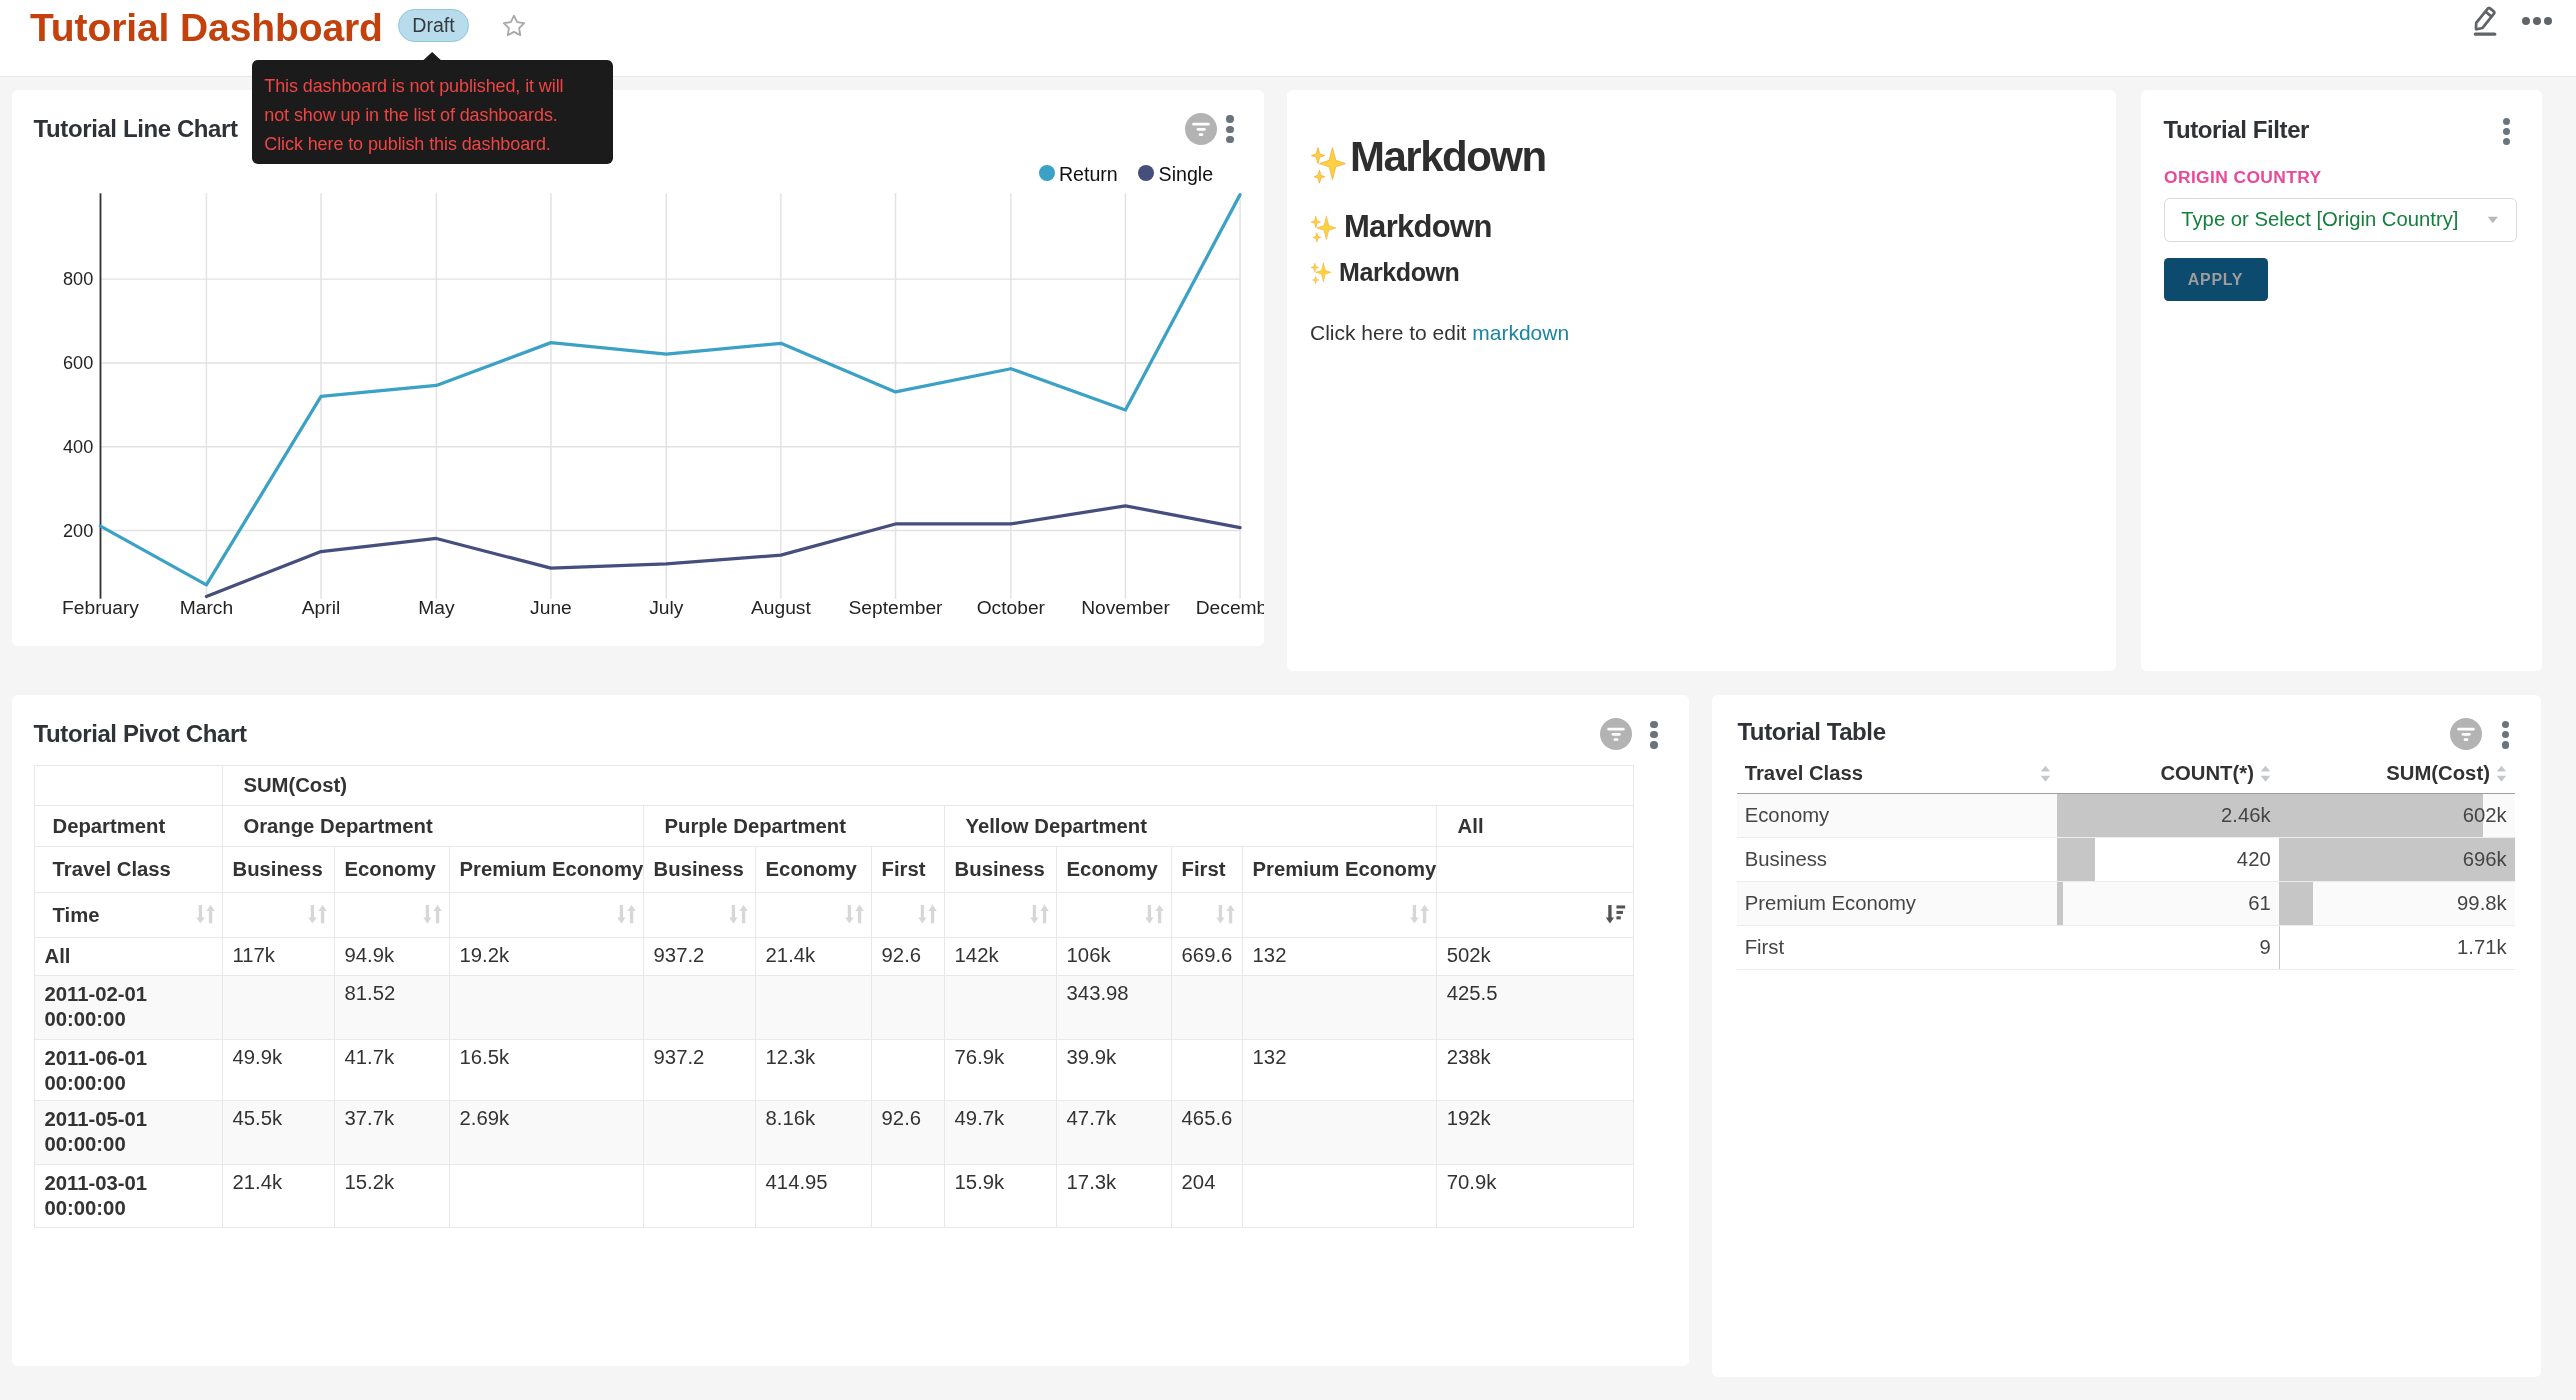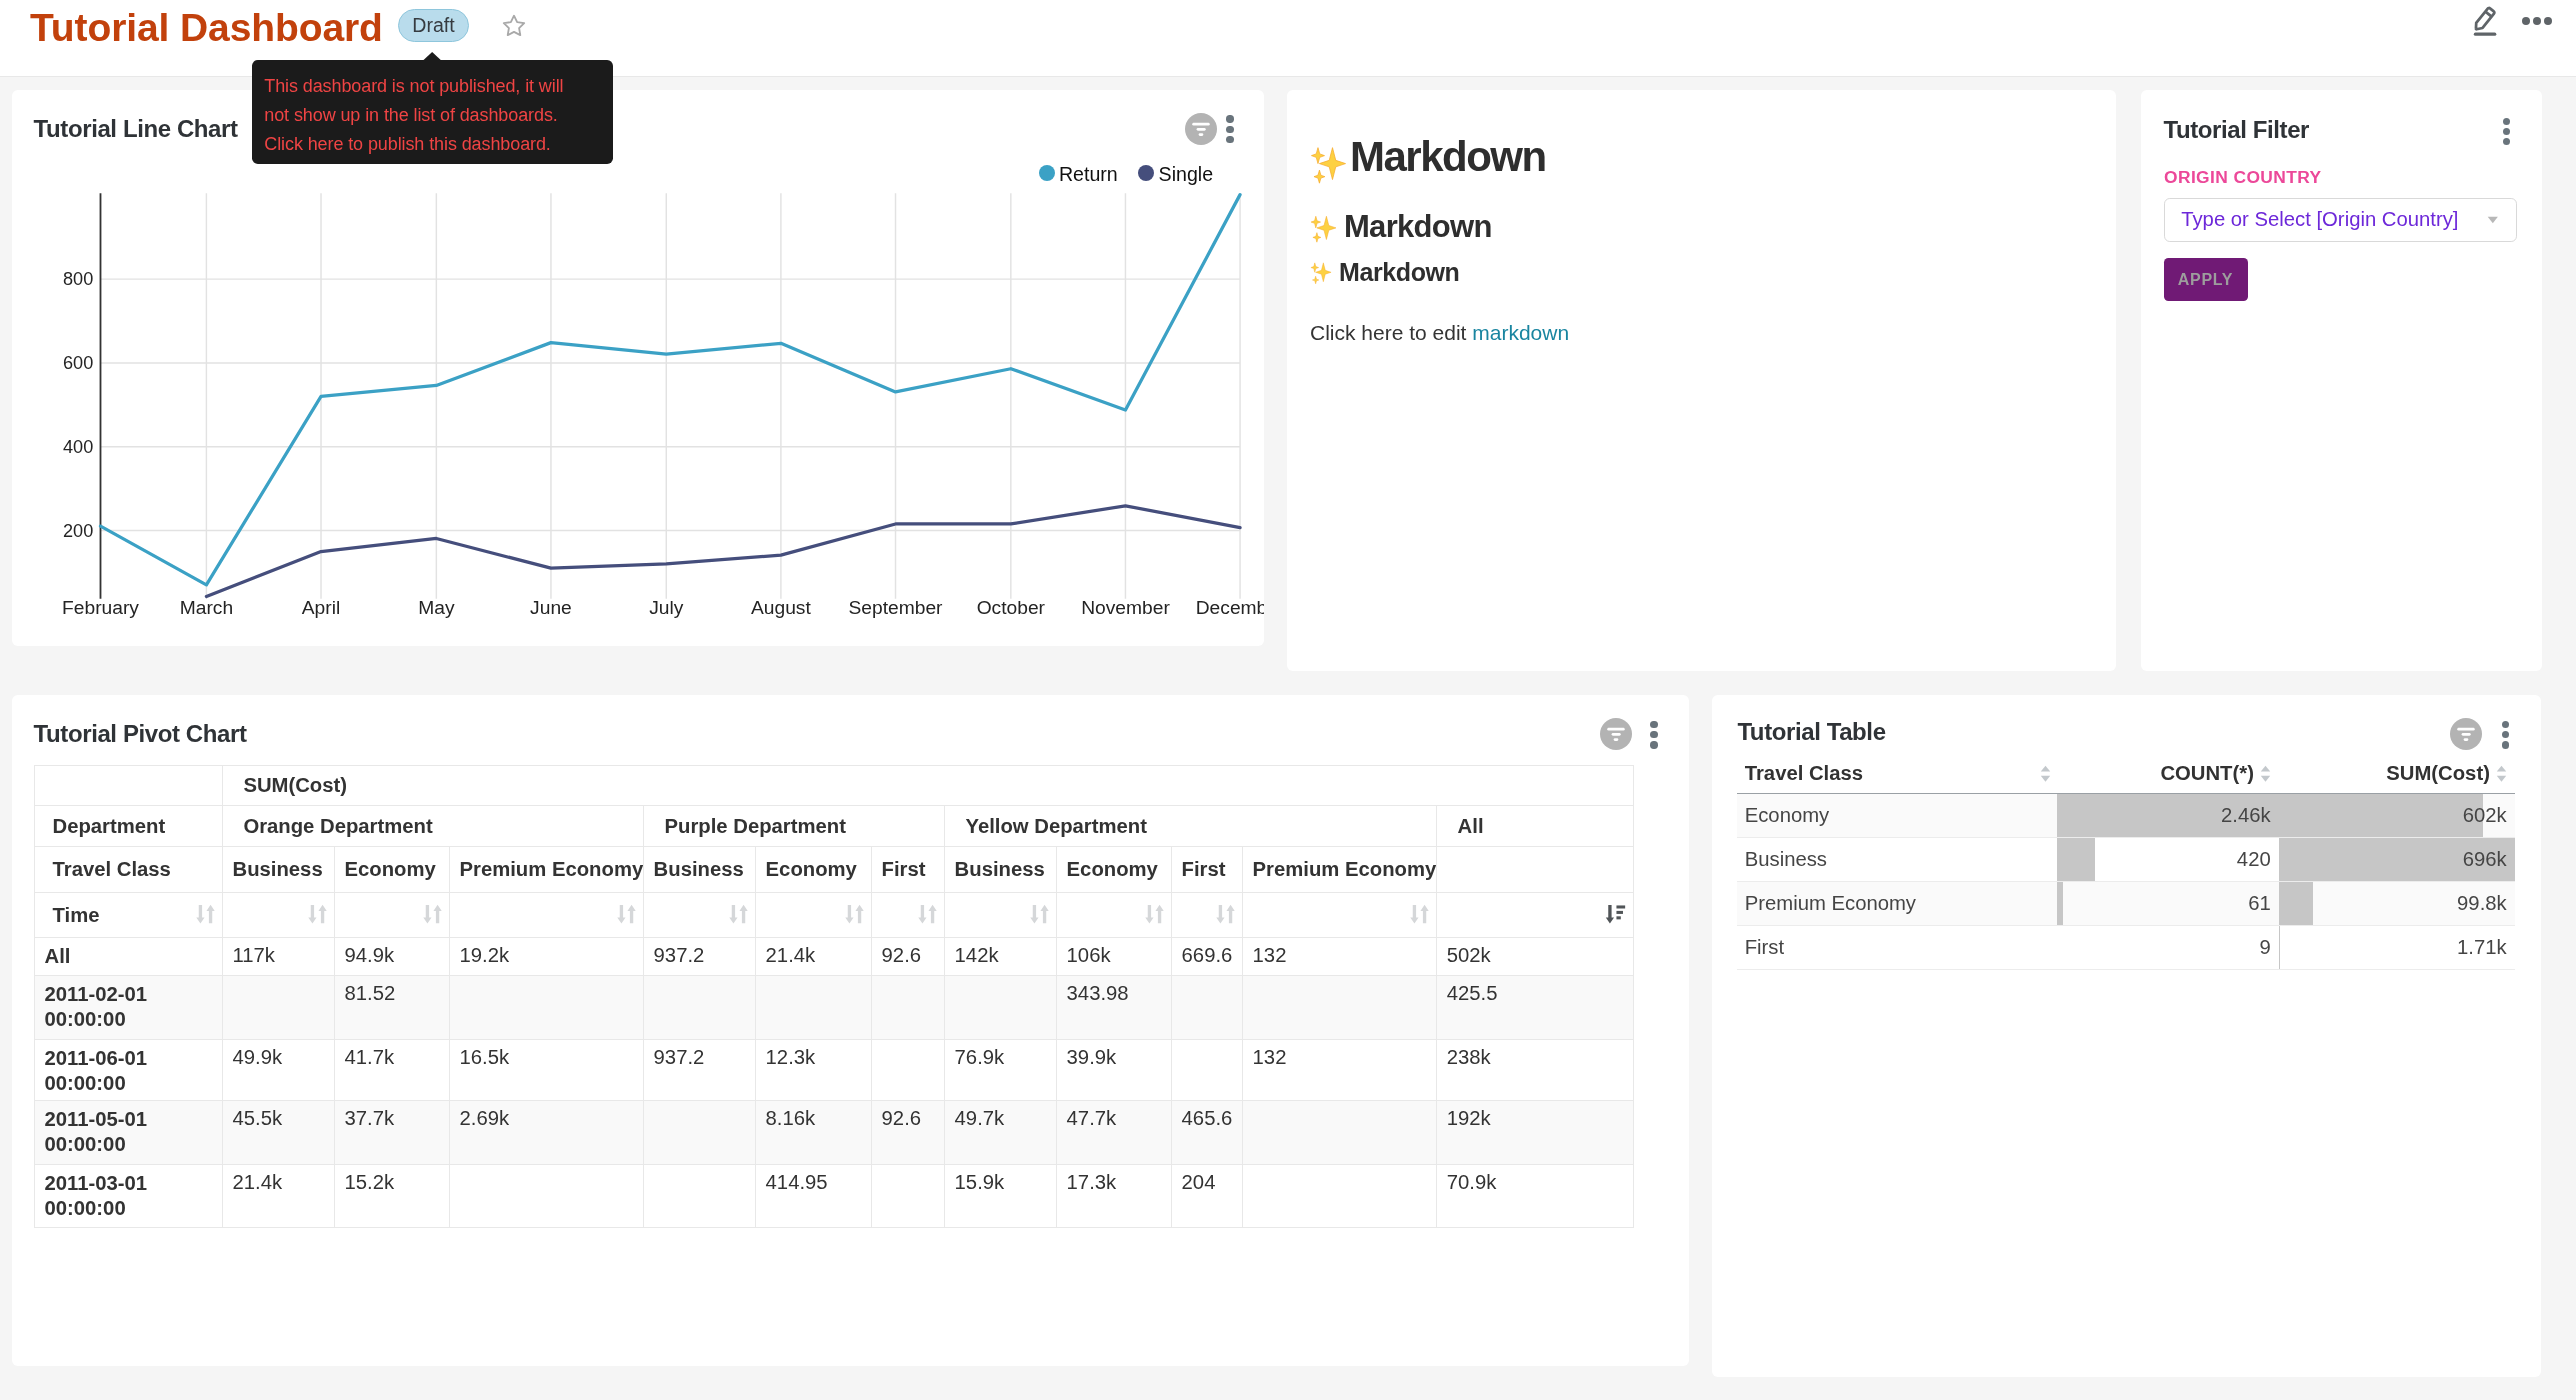--- a/index.html
+++ b/index.html
@@ -156,26 +156,26 @@
 
 <div class="card" style="left:2141px;top:90px;width:401px;height:581px;">
   <div class="ctitle" style="left:22.5px;top:26px;">Tutorial Filter</div>
   <div class="dots3" style="left:361px;top:27.6px;">
     <div class="dot"></div>
       <div class="dot"></div>
       <div class="dot"></div>
   </div>
   <div class="abs" style="left:23px;top:77px;font-size:17.4px;font-weight:600;color:#ec4899;letter-spacing:0.4px;">ORIGIN COUNTRY</div>
   <div class="abs" style="left:22.5px;top:108px;width:353px;height:44px;background:#fff;border:1.5px solid #d9d9d9;border-radius:5.8px;">
-    <div class="abs" style="left:16.7px;top:9.4px;font-size:20.3px;color:#6d28d9;">Type or Select [Origin Country]</div>
+    <div class="abs" style="left:16.7px;top:9.4px;font-size:20.3px;color:#15803d;">Type or Select [Origin Country]</div>
     <svg class="abs" style="right:17.4px;top:17.4px;" width="11.6" height="8.7" viewBox="0 0 16 12">
         <path d="M1 1 L8 10 L15 1 Z" fill="#b8b8b8"></path>
       </svg>
   </div>
-  <div class="abs" style="left:22.5px;top:168px;width:84px;height:43px;background:#701a75;border-radius:4.4px;text-align:center;line-height:43px;font-size:16px;font-weight:600;color:#9d9d9d;letter-spacing:0.7px;">APPLY</div>
+  <div class="abs" style="left:22.5px;top:168px;width:104px;height:43px;background:#0c4a6e;border-radius:4.4px;text-align:center;line-height:43px;font-size:16px;font-weight:600;color:#9d9d9d;letter-spacing:0.7px;">APPLY</div>
 </div>
 
 <div class="abs" style="left:252px;top:60px;width:361px;height:104px;background:#1b1b1b;border-radius:5.8px;padding:11.6px 0 0 12.3px;z-index:50;">
   <div style="font-size:18px;color:#ef4444;line-height:29px;letter-spacing:-0.1px;white-space:nowrap;">This dashboard is not published, it will<br>not show up in the list of dashboards.<br>Click here to publish this dashboard.</div>
 </div>
 <svg class="abs" style="left:422px;top:52px;z-index:50;" width="20.3" height="9.4" viewBox="0 0 28 13">
     <path d="M0 13 L14 0 L28 13 Z" fill="#1b1b1b"></path>
   </svg>
 
 <div class="card" style="left:11.6px;top:695px;width:1677px;height:671px;">

